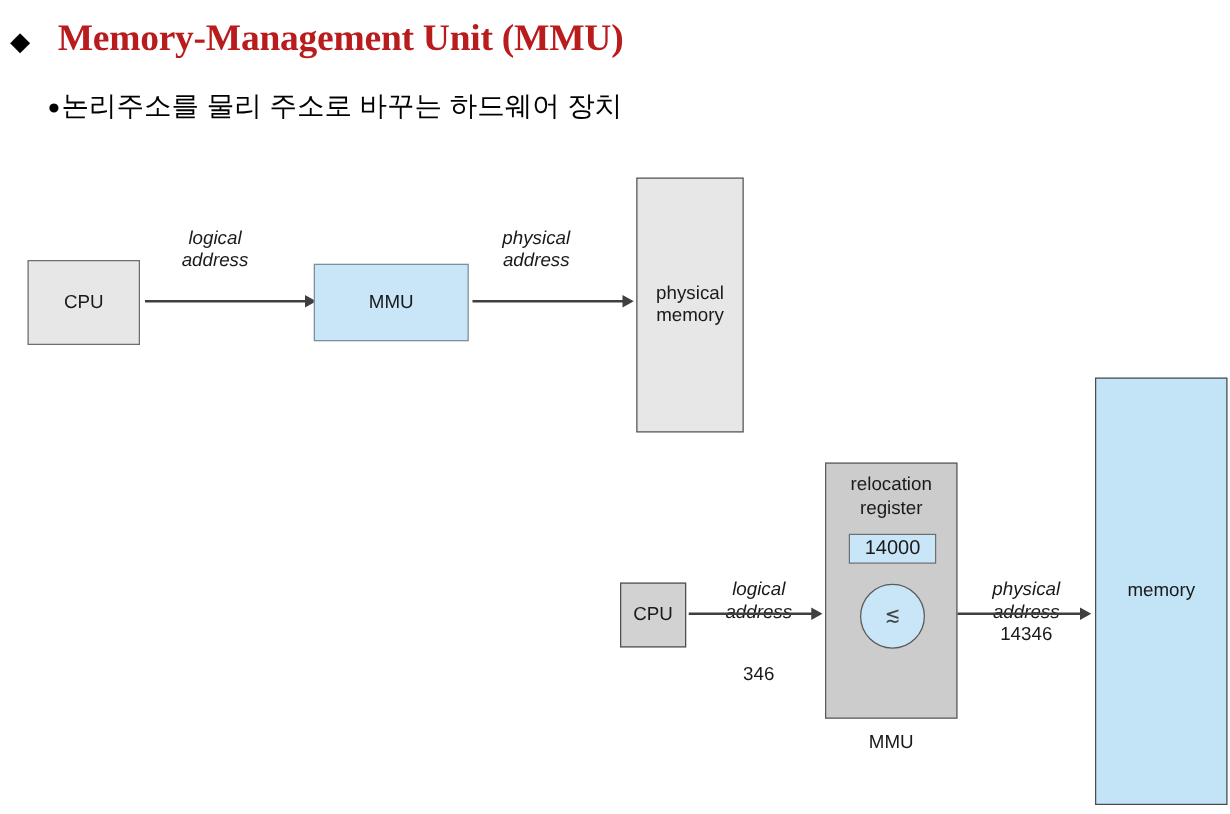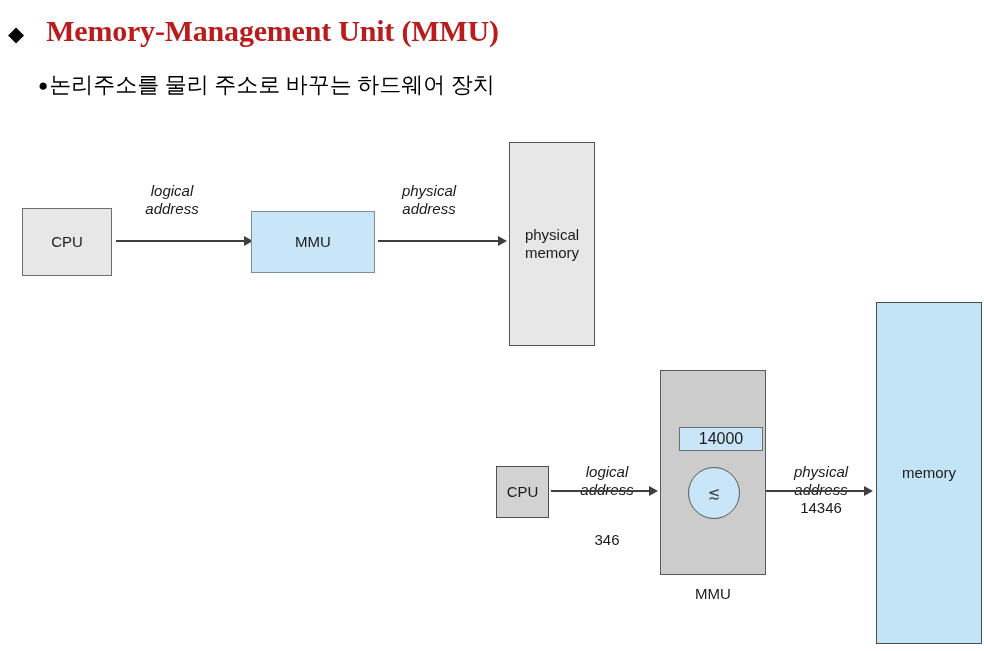--- a/index.html
+++ b/index.html
@@ -51,21 +51,20 @@
   #slide-subtitle .bullet-round {
     font-size: 17px;
     line-height: 1;
     color: #000;
   }
   #slide-subtitle .subtitle-text {
     font-size: 22px;
     line-height: 1.2;
     color: #000;
     white-space: nowrap;
-    font-family: Liberation Serif, serif;
   }
 
   
   .box {
     position: absolute;
     box-sizing: border-box;
     display: flex;
     align-items: center;
     justify-content: center;
     text-align: center;
@@ -138,21 +137,21 @@
     position: absolute;
     left: 0; right: 0; top: 8px;
     text-align: center;
     font-size: 15px;
     line-height: 1.25;
     color: #1a1a1a;
     white-space: pre-line;
   }
   #relocation-register-value {
     position: absolute;
-    left: 18px; top: 56px; width: 84px; height: 24px;
+    left: 18px; top: 56px; width: 70px; height: 24px;
     box-sizing: border-box;
     background: #c9e6f8; border: 1.5px solid #6e6e6e;
     display: flex; align-items: center; justify-content: center;
     font-size: 16px; color: #1a1a1a;
   }
   #adder-circle {
     position: absolute;
     left: 27px; top: 96px; width: 52px; height: 52px;
     box-sizing: border-box;
     border-radius: 50%;
@@ -202,20 +201,22 @@
 
 <div class="box" id="cpu-box-2">CPU</div>
 
 <div class="edge-label" style="left:552px; top:463px; width:110px;">logical
 address</div>
 <div class="arrow-line" style="left:551px; top:490px; width:100px;"></div>
 <div class="arrow-head" style="left:649px; top:486px;"></div>
 <div class="edge-value" style="left:552px; top:499px; width:110px;margin-top:32px;">346</div>
 
 <div id="mmu-container" class="box">
+  <div id="relocation-register-label">relocation
+register</div>
   <div id="relocation-register-value">14000</div>
   <div id="adder-circle">
     <span class="adder-glyph">≲</span>
   </div>
 </div>
 
 <div class="plain-label" style="left:660px; top:585px; width:106px;">MMU</div>
 
 <div class="edge-label" style="left:766px; top:463px; width:110px;">physical
 address</div>

